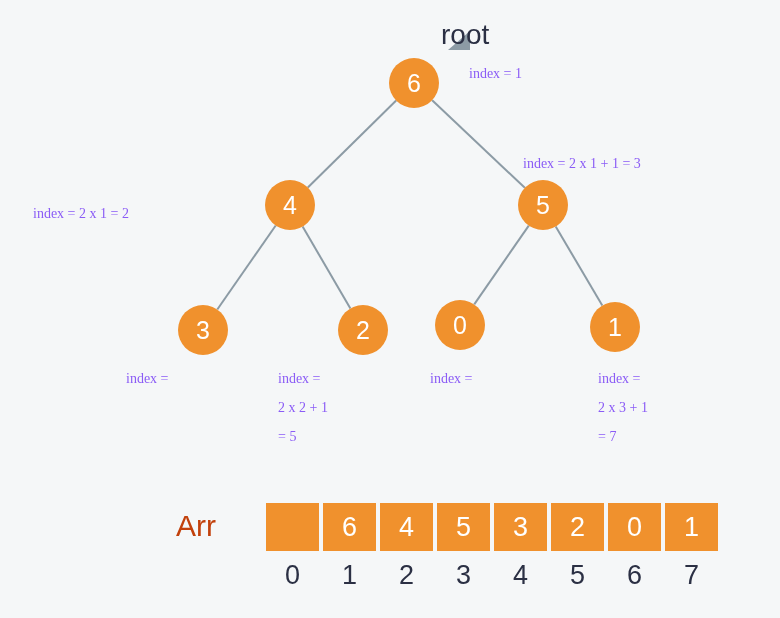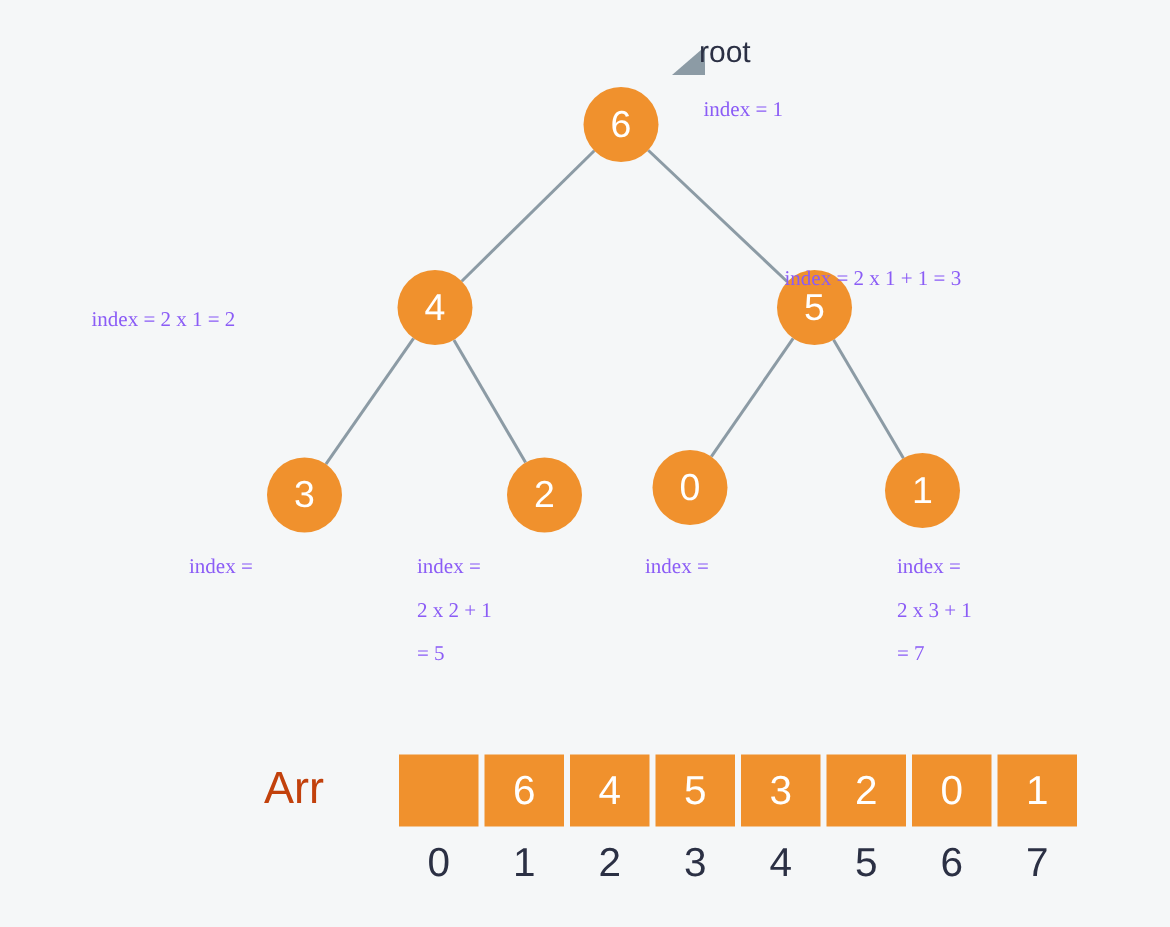--- a/index.html
+++ b/index.html
@@ -42,24 +42,24 @@
     position: absolute;
     color: #8b5cf6;
     font-size: 14px;
     line-height: 29px;
     white-space: pre;
     font-family: Liberation Serif, serif;
   }
   .idx-label span { display: block; }
   #root-label {
     position: absolute;
-    left: 466px;
+    left: 441px;
     top: 19px;
     color: #2b3044;
-    font-size: 20px;
+    font-size: 28px;
     line-height: 32px;
     font-family: "Liberation Sans", "DejaVu Sans", sans-serif;
   }
   #root-arrow {
     position: absolute;
     left: 447px;
     top: 30px;
     width: 24px;
     height: 22px;
   }
@@ -124,22 +124,22 @@
       <div class="node" style="left: 265px; top: 180px;">4</div>
       <div class="node" style="left: 518px; top: 180px;">5</div>
       <div class="node" style="left: 178px; top: 305px;">3</div>
       <div class="node" style="left: 338px; top: 305px;">2</div>
       <div class="node" style="left: 435px; top: 300px;">0</div>
       <div class="node" style="left: 590px; top: 302px;">1</div>
     </div>
 
   <div id="annotations-layer">
       <div class="idx-label" style="left: 469px; top: 59px;"><span>index = 1</span></div>
-      <div class="idx-label" style="left: 33px; top: 199px; margin-left: 28px;"><span>index = 2 x 1 = 2</span></div>
-      <div class="idx-label" style="left: 523px; top: 172px;"><span>index = 2 x 1 + 1 = 3</span></div>
+      <div class="idx-label" style="left: 33px; top: 199px;"><span>index = 2 x 1 = 2</span></div>
+      <div class="idx-label" style="left: 523px; top: 149px;"><span>index = 2 x 1 + 1 = 3</span></div>
       <div class="idx-label" style="left: 126px; top: 364px;"><span>index =</span></div>
       <div class="idx-label" style="left: 278px; top: 364px;"><span>index =</span><span>2 x 2 + 1</span><span>= 5</span></div>
       <div class="idx-label" style="left: 430px; top: 364px;"><span>index =</span></div>
       <div class="idx-label" style="left: 598px; top: 364px;"><span>index =</span><span>2 x 3 + 1</span><span>= 7</span></div>
     </div>
 
   <div id="root-arrow">
     <svg width="24" height="22" viewBox="0 0 24 22">
       <polygon points="1,20 23,20 23,1" fill="#8c9ba5"></polygon>
     </svg>

